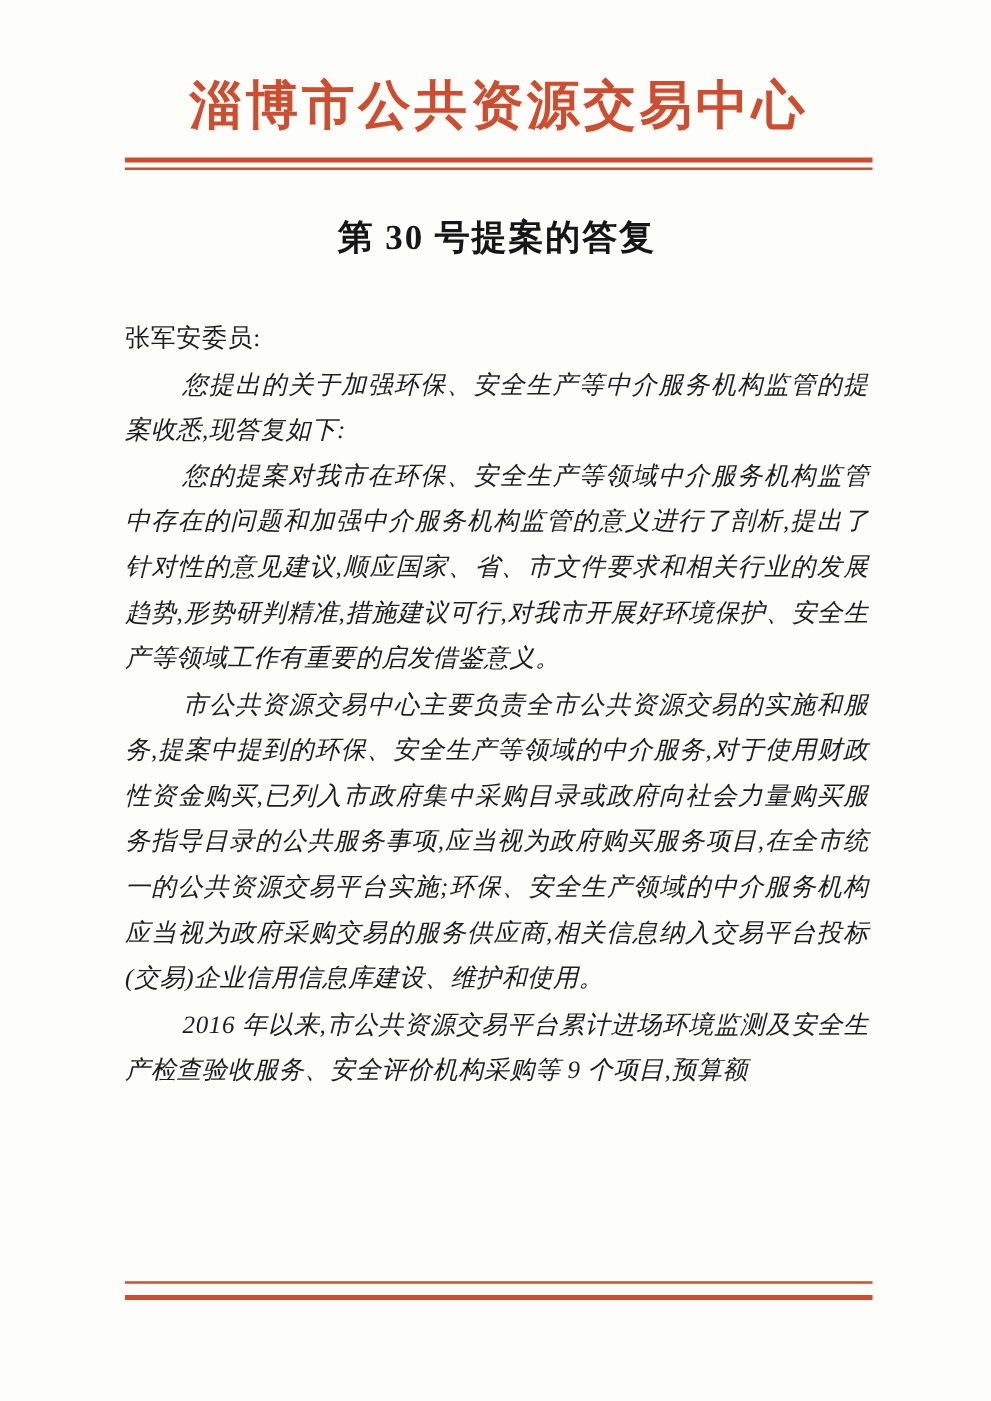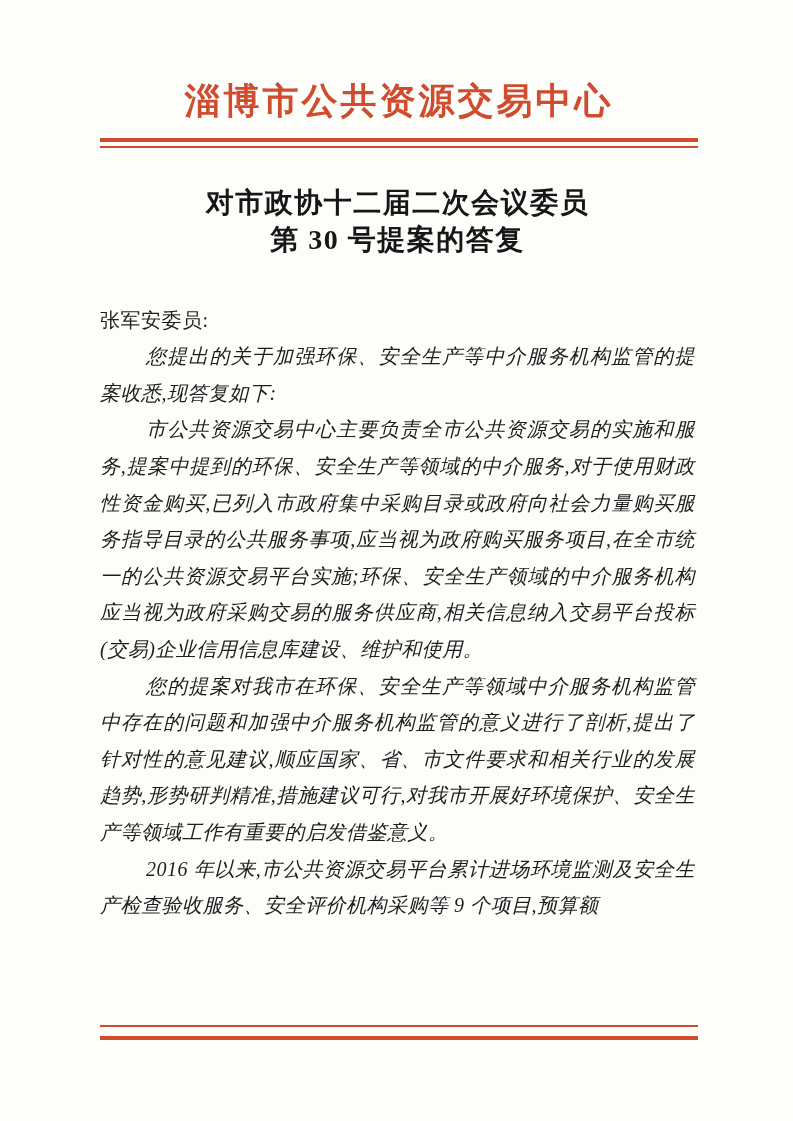--- a/index.html
+++ b/index.html
@@ -17,24 +17,24 @@
     position:relative;
     width:793px;
     height:1121px;
     margin:0 auto;
     background:var(--paper);
     overflow:hidden;
   }
   
   .letterhead{
     margin:0 95px 0 100px;
-    padding-top:77px;
+    padding-top:57px;
     text-align:center;
     color:var(--accent);
-    font-size:36px;
+    font-size:42px;
     font-weight:bold;
     letter-spacing:3px;
     line-height:1.38;
     white-space:nowrap;
   }
   .header-rules{
     margin:11px 95px 0 100px;
   }
   .rule{background:var(--accent);}
   .rule.thick{height:4px;}
@@ -76,29 +76,28 @@
 
   <div class="letterhead">淄博市公共资源交易中心</div>
 
   <div class="header-rules">
     <div class="rule thick"></div>
     <div class="gap"></div>
     <div class="rule thin"></div>
   </div>
 
   <div class="doc-title">
-    <div>对市政协十二届二次会议委员</div>
     <div>第 30 号提案的答复</div>
   </div>
 
   <div class="doc-body">
     <p class="salutation">张军安委员:</p>
     <p class="para">您提出的关于加强环保、安全生产等中介服务机构监管的提案收悉,现答复如下:</p>
+    <p class="para">您的提案对我市在环保、安全生产等领域中介服务机构监管中存在的问题和加强中介服务机构监管的意义进行了剖析,提出了针对性的意见建议,顺应国家、省、市文件要求和相关行业的发展趋势,形势研判精准,措施建议可行,对我市开展好环境保护、安全生产等领域工作有重要的启发借鉴意义。</p>
     <p class="para">市公共资源交易中心主要负责全市公共资源交易的实施和服务,提案中提到的环保、安全生产等领域的中介服务,对于使用财政性资金购买,已列入市政府集中采购目录或政府向社会力量购买服务指导目录的公共服务事项,应当视为政府购买服务项目,在全市统一的公共资源交易平台实施;环保、安全生产领域的中介服务机构应当视为政府采购交易的服务供应商,相关信息纳入交易平台投标(交易)企业信用信息库建设、维护和使用。</p>
-    <p class="para">您的提案对我市在环保、安全生产等领域中介服务机构监管中存在的问题和加强中介服务机构监管的意义进行了剖析,提出了针对性的意见建议,顺应国家、省、市文件要求和相关行业的发展趋势,形势研判精准,措施建议可行,对我市开展好环境保护、安全生产等领域工作有重要的启发借鉴意义。</p>
     <p class="para">2016 年以来,市公共资源交易平台累计进场环境监测及安全生产检查验收服务、安全评价机构采购等 9 个项目,预算额</p>
   </div>
 
   <div class="footer-rules">
     <div class="rule thin"></div>
     <div class="gap"></div>
     <div class="rule thick"></div>
   </div>
 
 </div>

